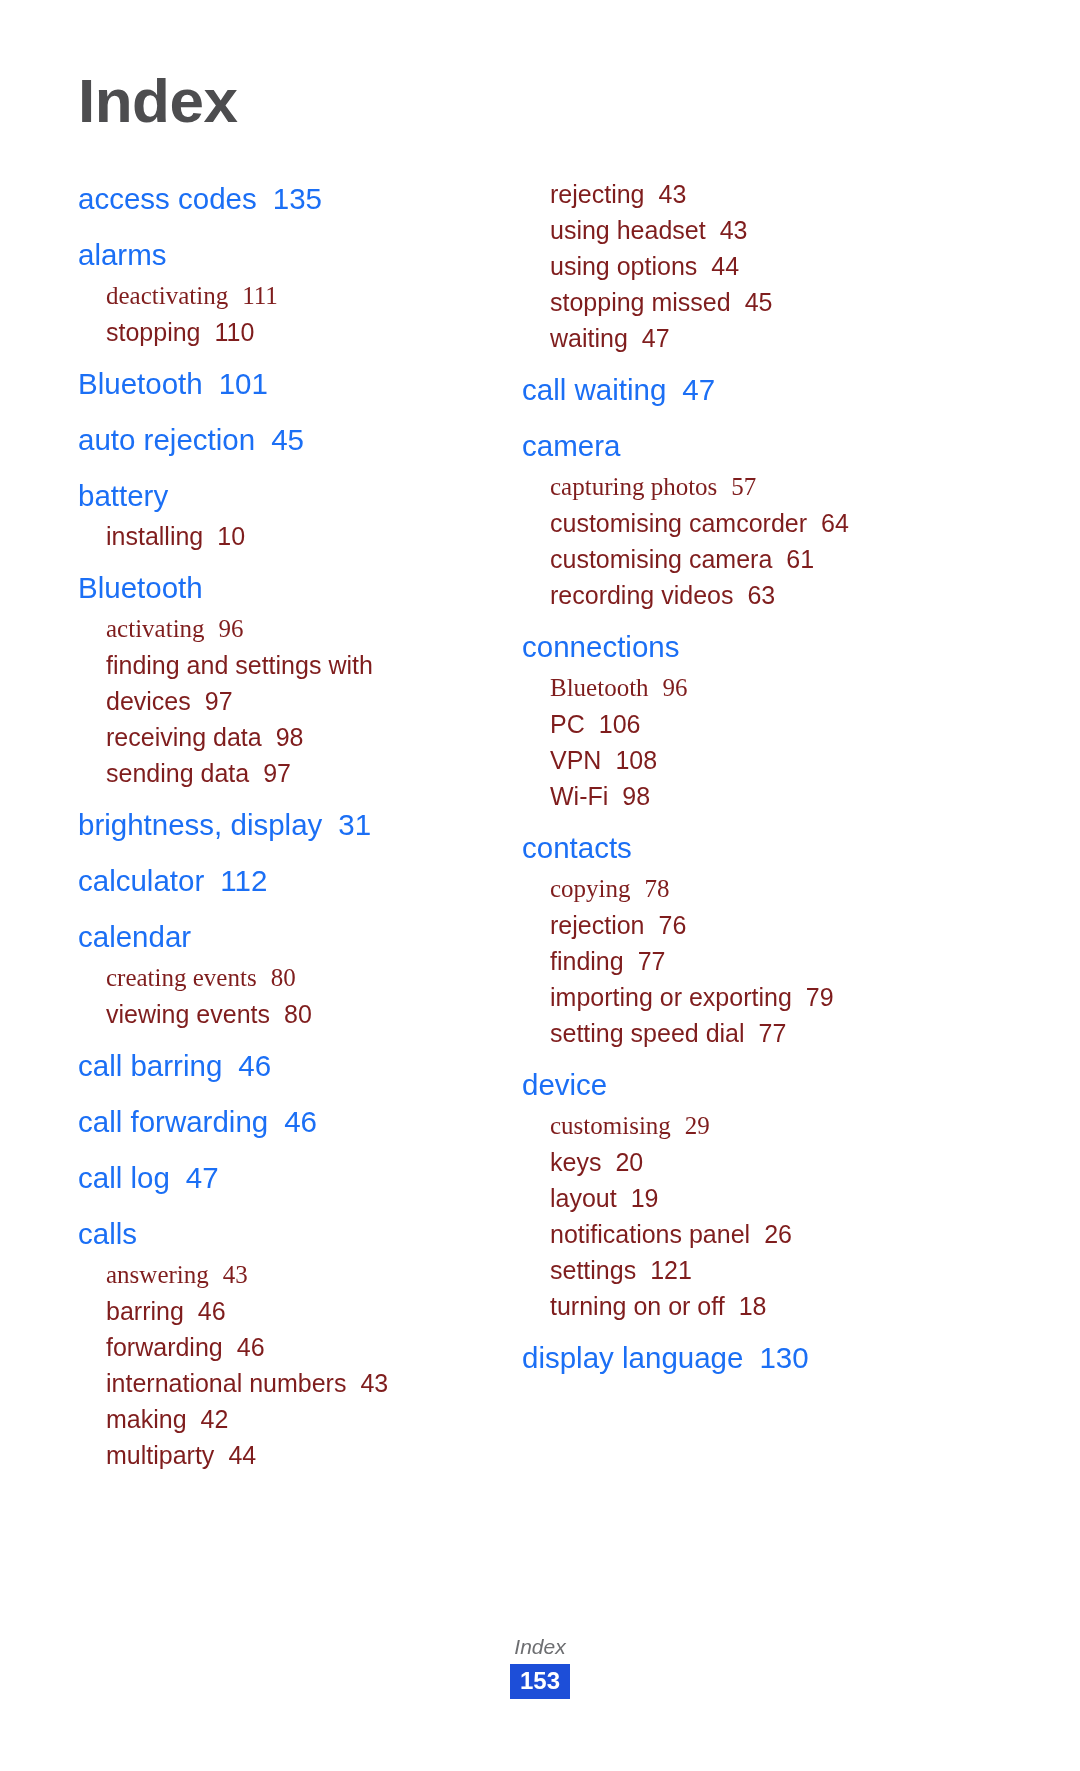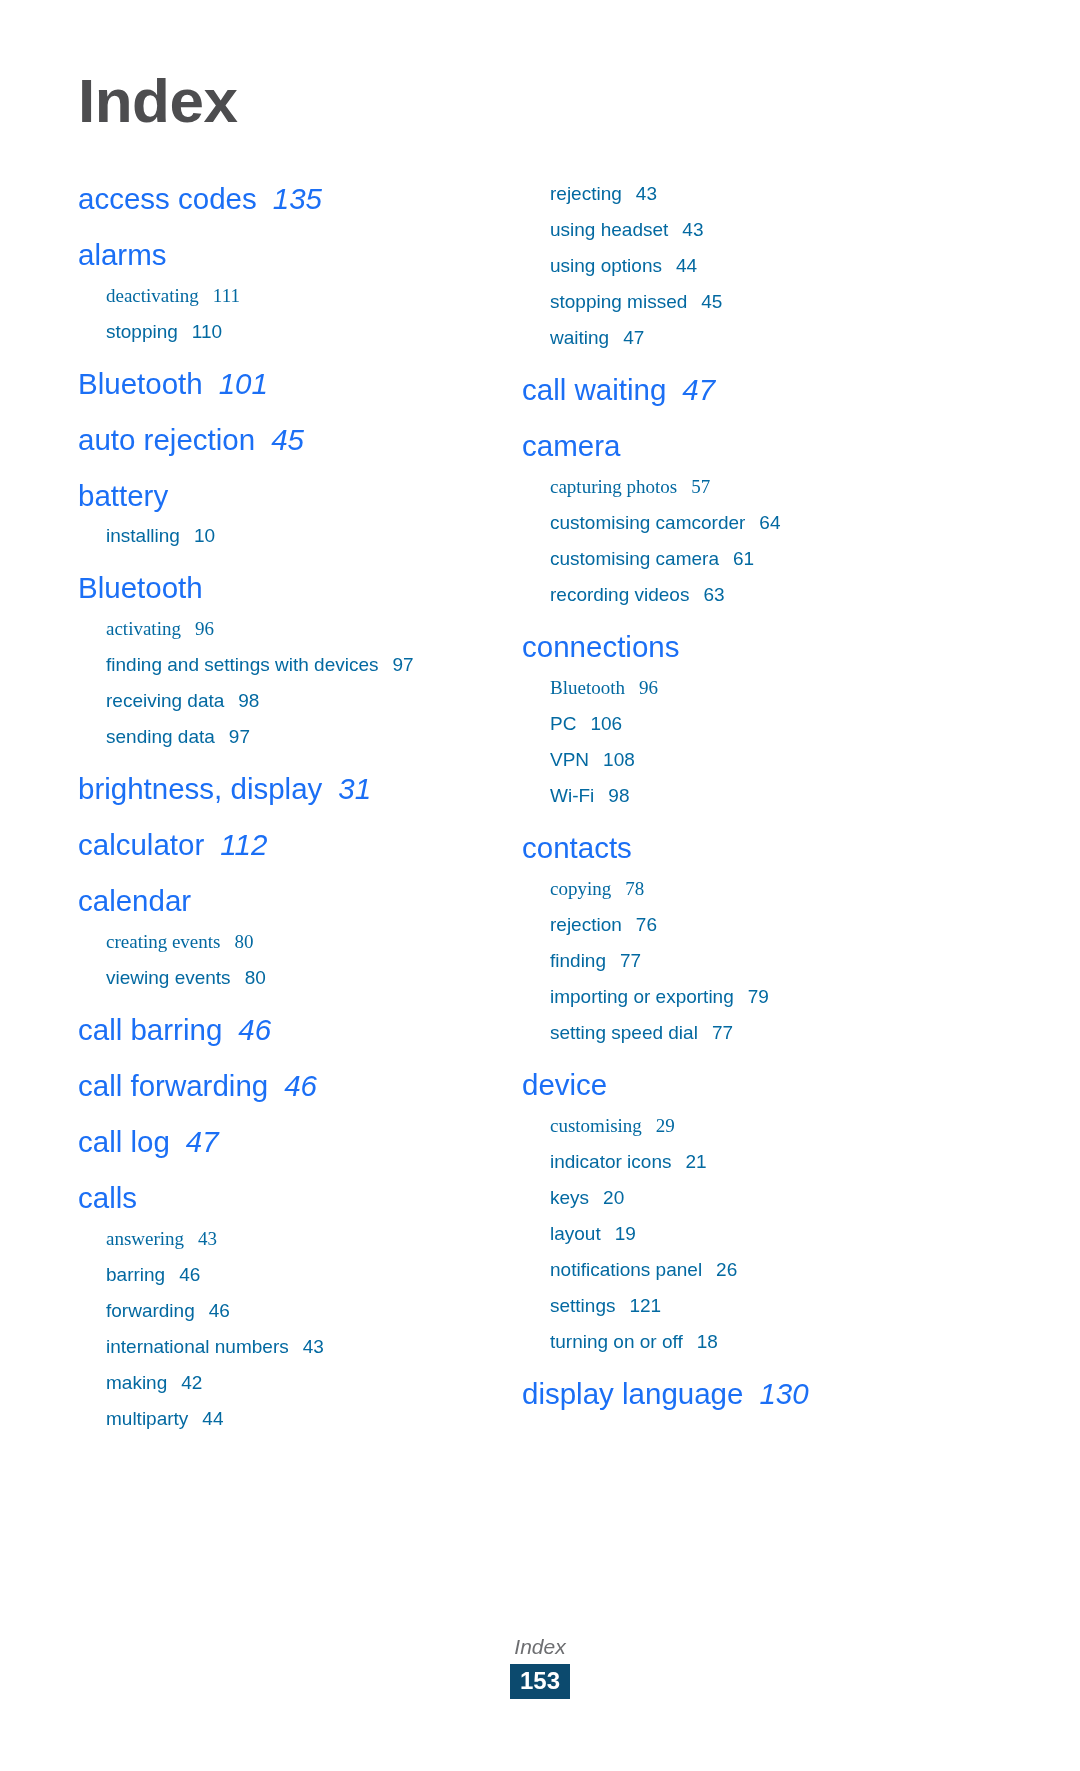--- a/index.html
+++ b/index.html
@@ -55,27 +55,26 @@
   .head {
     color: #1b6ff5;
     font-size: 29.5px;
     line-height: 45px;
     white-space: nowrap;
     margin-top: 11px;
   }
   .head:first-child { margin-top: 0; }
   .head .pg {
     margin-left: 16px;
-    font-style: italic;
   }
 
   
   .sub {
-    color: #0369a1;
-    font-size: 19px;
+    color: #7f1d1d;
+    font-size: 25px;
     line-height: 36px;
     padding-left: 28px;
     text-indent: 0;
   }
   .sub .pg {
     margin-left: 14px;
   }
 
   
   .sublist {
@@ -92,21 +91,21 @@
   }
   .footer-label {
     font-style: italic;
     font-size: 21px;
     color: #6d6e71;
     line-height: 26px;
   }
   .footer-pageno {
     display: inline-block;
     margin-top: 4px;
-    background: #0c4a6e;
+    background: #1d4ed8;
     color: #ffffff;
     font-weight: bold;
     font-size: 24px;
     line-height: 30px;
     padding: 2px 10px 3px 10px;
     min-width: 36px;
   }
 </style>
 </head>
 <body>
@@ -164,21 +163,20 @@
         <div class="entry sub"><span>VPN</span><span class="pg">108</span></div>
         <div class="entry sub"><span>Wi-Fi</span><span class="pg">98</span></div>
         <div class="entry head"><span>contacts</span></div>
         <div class="entry sub sublist"><span>copying</span><span class="pg">78</span></div>
         <div class="entry sub"><span>rejection</span><span class="pg">76</span></div>
         <div class="entry sub"><span>finding</span><span class="pg">77</span></div>
         <div class="entry sub"><span>importing or exporting</span><span class="pg">79</span></div>
         <div class="entry sub"><span>setting speed dial</span><span class="pg">77</span></div>
         <div class="entry head"><span>device</span></div>
         <div class="entry sub sublist"><span>customising</span><span class="pg">29</span></div>
-        <div class="entry sub"><span>indicator icons</span><span class="pg">21</span></div>
         <div class="entry sub"><span>keys</span><span class="pg">20</span></div>
         <div class="entry sub"><span>layout</span><span class="pg">19</span></div>
         <div class="entry sub"><span>notifications panel</span><span class="pg">26</span></div>
         <div class="entry sub"><span>settings</span><span class="pg">121</span></div>
         <div class="entry sub"><span>turning on or off</span><span class="pg">18</span></div>
         <div class="entry head"><span>display language</span><span class="pg">130</span></div>
       </div>
   </div>
 
 </div>

